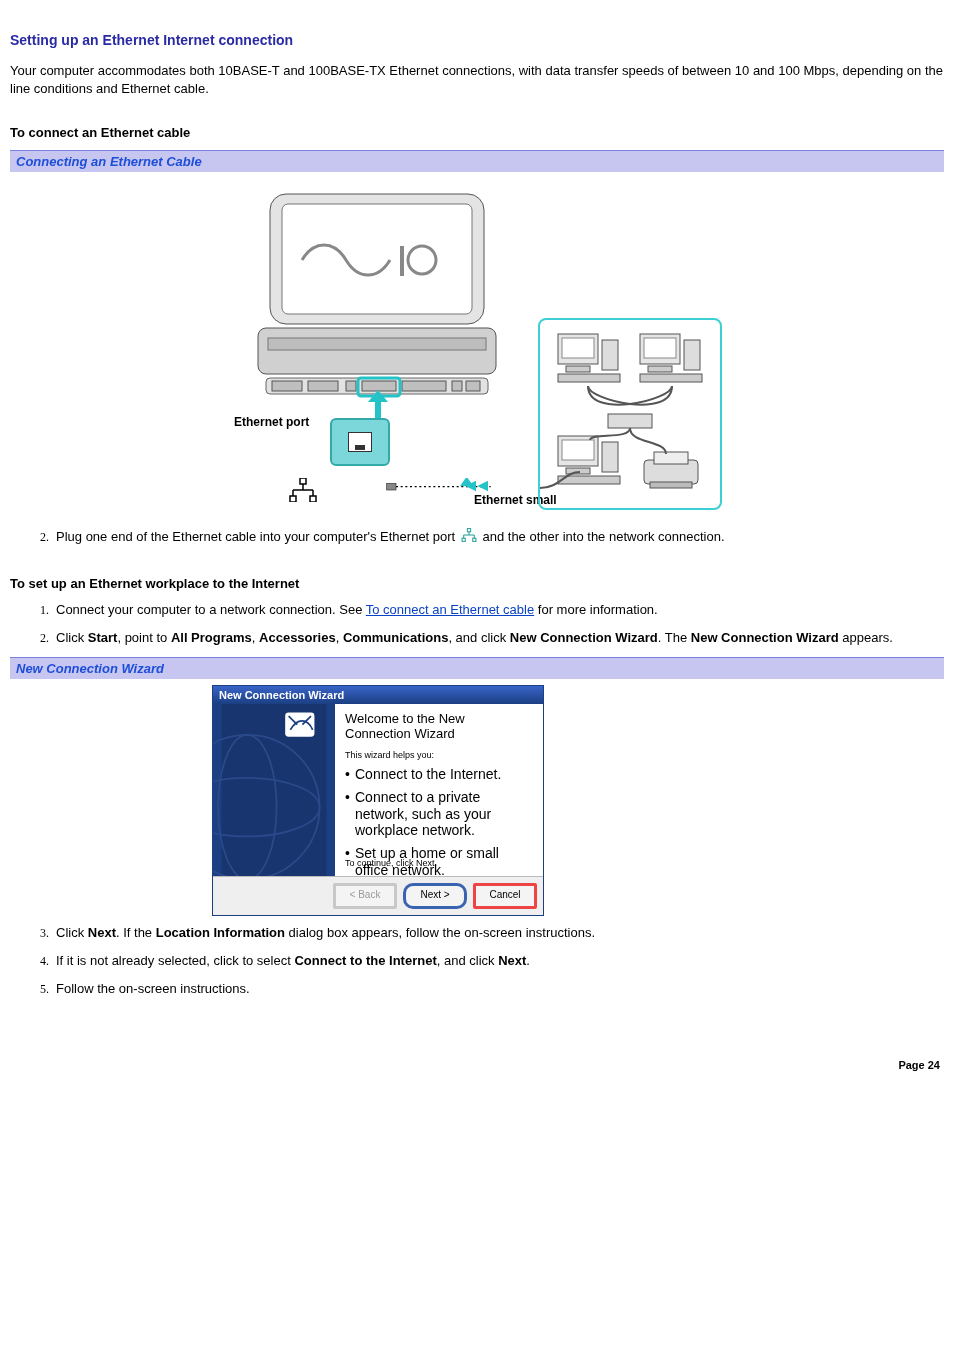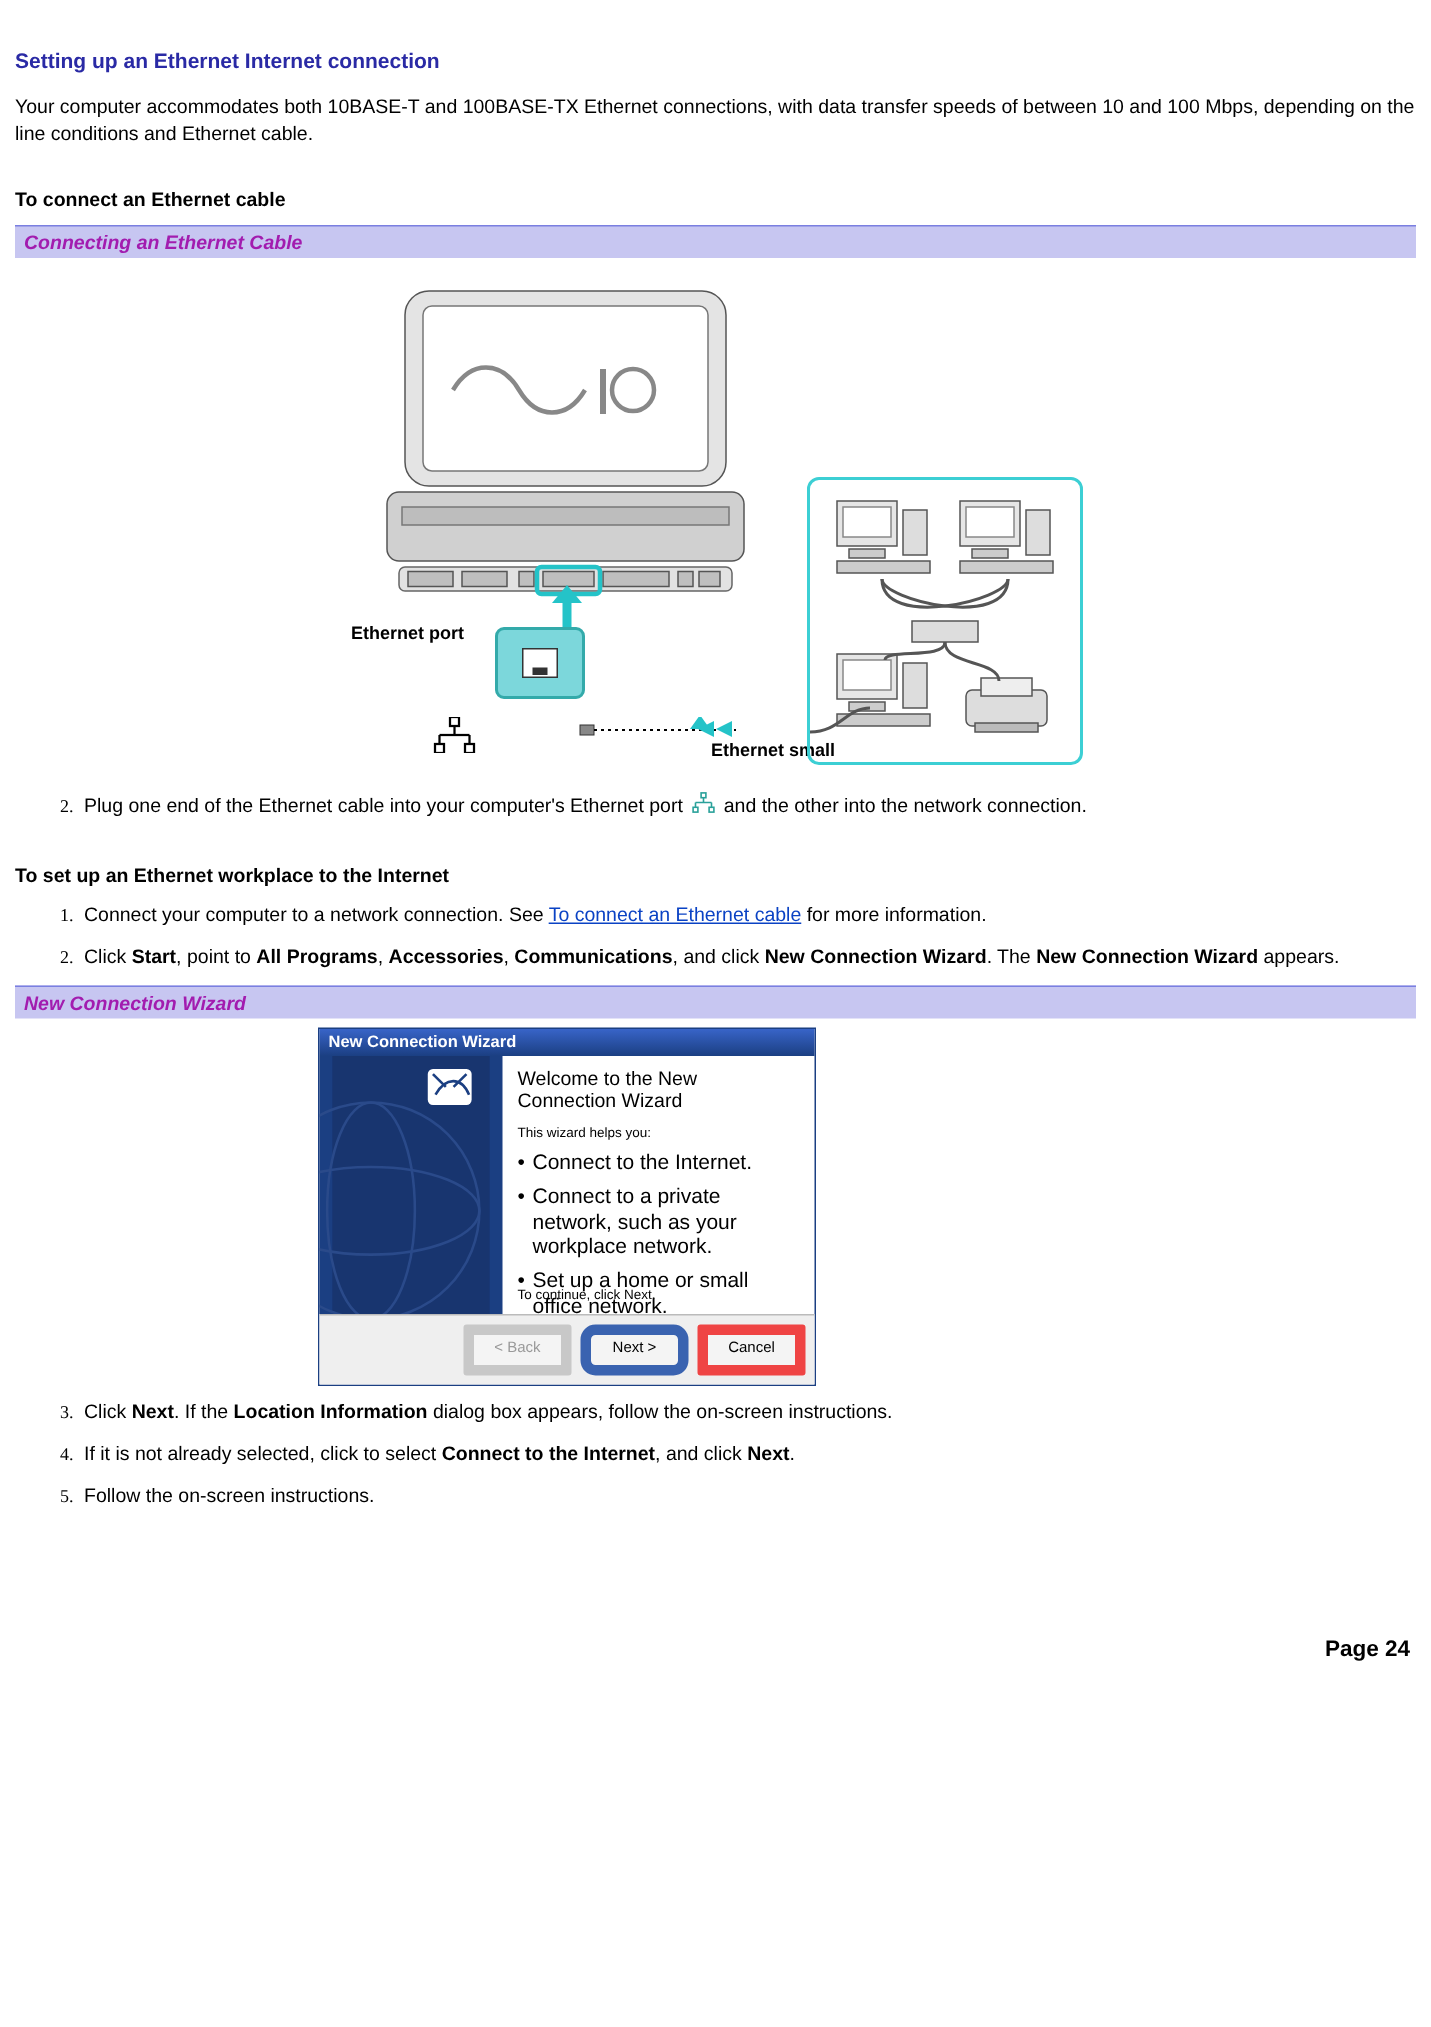--- a/index.html
+++ b/index.html
@@ -46,21 +46,21 @@
     font-size: 9px;
     vertical-align: super;
   }
   .bluebar {
     background: #c7c6f1;
     border-top: 1px solid #7a7fe0;
     padding: 3px 6px;
     font-style: italic;
     font-weight: bold;
     font-size: 13px;
-    color: #a21caf;
+    color: #1d4ed8;
     margin: 4px 0 6px 0;
   }
   .figure-wrap {
     display: flex;
     justify-content: center;
     margin: 6px 0 10px 0;
   }
   .figure1 {
     width: 490px;
     height: 340px;
@@ -227,40 +227,40 @@
     border-top: 1px solid #bbb;
     background: #efefef;
     padding: 6px;
     display: flex;
     justify-content: flex-end;
     gap: 6px;
   }
   .wizard-btn {
     min-width: 58px;
     height: 20px;
-    border: 7px solid #ef4444;
+    border: 3px solid #ef4444;
     background: #f4f4f4;
     font-size: 10px;
     line-height: 18px;
     text-align: center;
     border-radius: 2px;
   }
   .wizard-btn.disabled {
     color: #9a9a9a;
     border-color: #c8c8c8;
   }
   .wizard-btn.primary {
     border-color: #3a63b0;
     border-radius: 10px;
   }
   .pagefoot {
     text-align: right;
     font-weight: bold;
-    font-size: 15px;
-    margin-top: 84px;
+    font-size: 11px;
+    margin-top: 60px;
     padding-right: 4px;
   }
 </style>
 </head>
 <body>
 
 <div class="page">
 
   <h2 class="title">Setting up an Ethernet Internet connection</h2>
 

